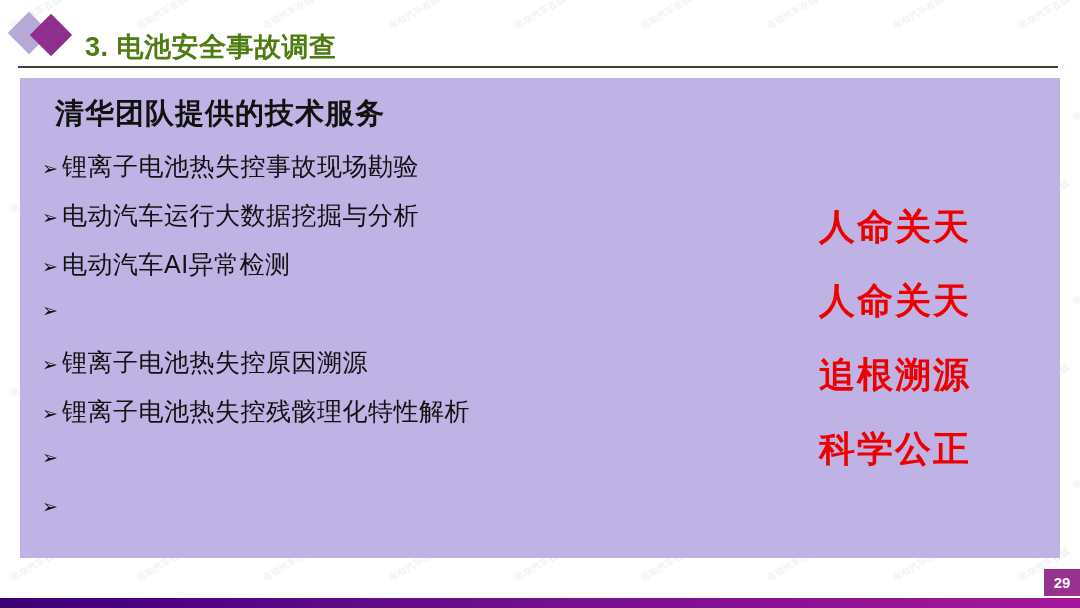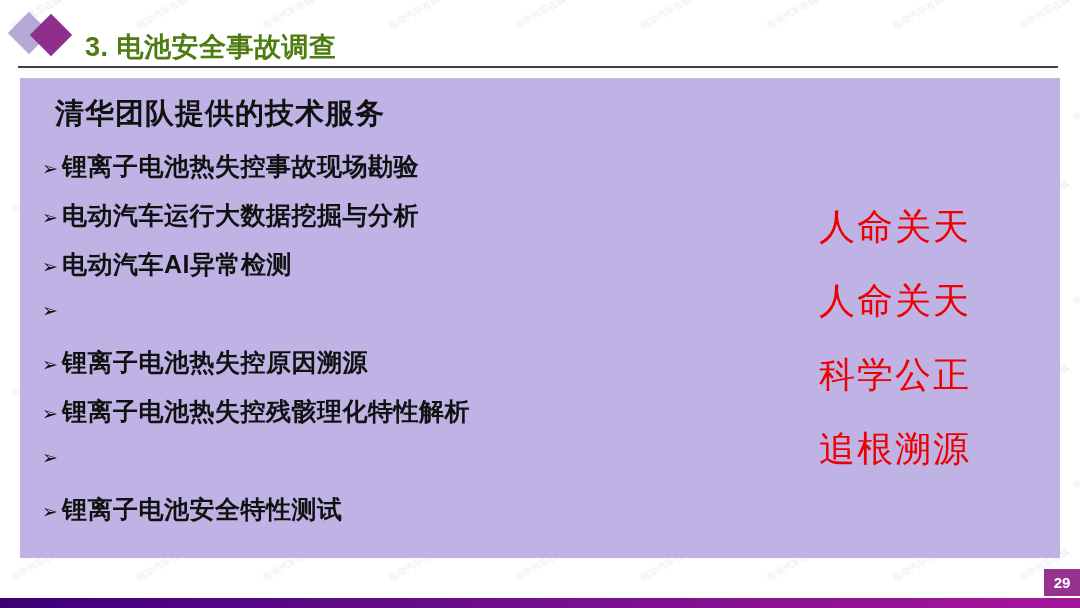--- a/index.html
+++ b/index.html
@@ -122,38 +122,38 @@
   .bullet-marker {
     font-size: 19px;
     color: #111111;
     font-weight: bold;
     width: 20px;
     flex: 0 0 20px;
     line-height: 1;
   }
   .bullet-text {
     font-size: 25px;
-    font-weight: bold;
+    font-weight: normal;
     color: #111111;
     letter-spacing: 0.5px;
     white-space: nowrap;
     line-height: 1;
   }
 
   
   #slogan-column {
     position: absolute;
     left: 735px;
     top: 112px;
     width: 280px;
     text-align: center;
   }
   .slogan-line {
     font-size: 36px;
-    font-weight: normal;
+    font-weight: bold;
     color: #ee0000;
     letter-spacing: 2px;
     height: 74px;
     line-height: 74px;
     white-space: nowrap;
   }
 
   
   #page-badge {
     position: absolute;
@@ -284,27 +284,26 @@
       </div>
       <div class="bullet-row">
         <span class="bullet-marker">➢</span>
         <span class="bullet-text">锂离子电池热失控残骸理化特性解析</span>
       </div>
       <div class="bullet-row">
         <span class="bullet-marker">➢</span>
       </div>
       <div class="bullet-row">
         <span class="bullet-marker">➢</span>
-        <span class="bullet-text">锂离子电池安全特性测试</span>
       </div>
     </div>
 
   <div id="slogan-column">
       <div class="slogan-line">人命关天</div>
       <div class="slogan-line">人命关天</div>
+      <div class="slogan-line">追根溯源</div>
       <div class="slogan-line">科学公正</div>
-      <div class="slogan-line">追根溯源</div>
     </div>
 
 </div>
 
 <div id="page-badge">29</div>
 <div id="footer-bar"></div>
 
 </body></html>

